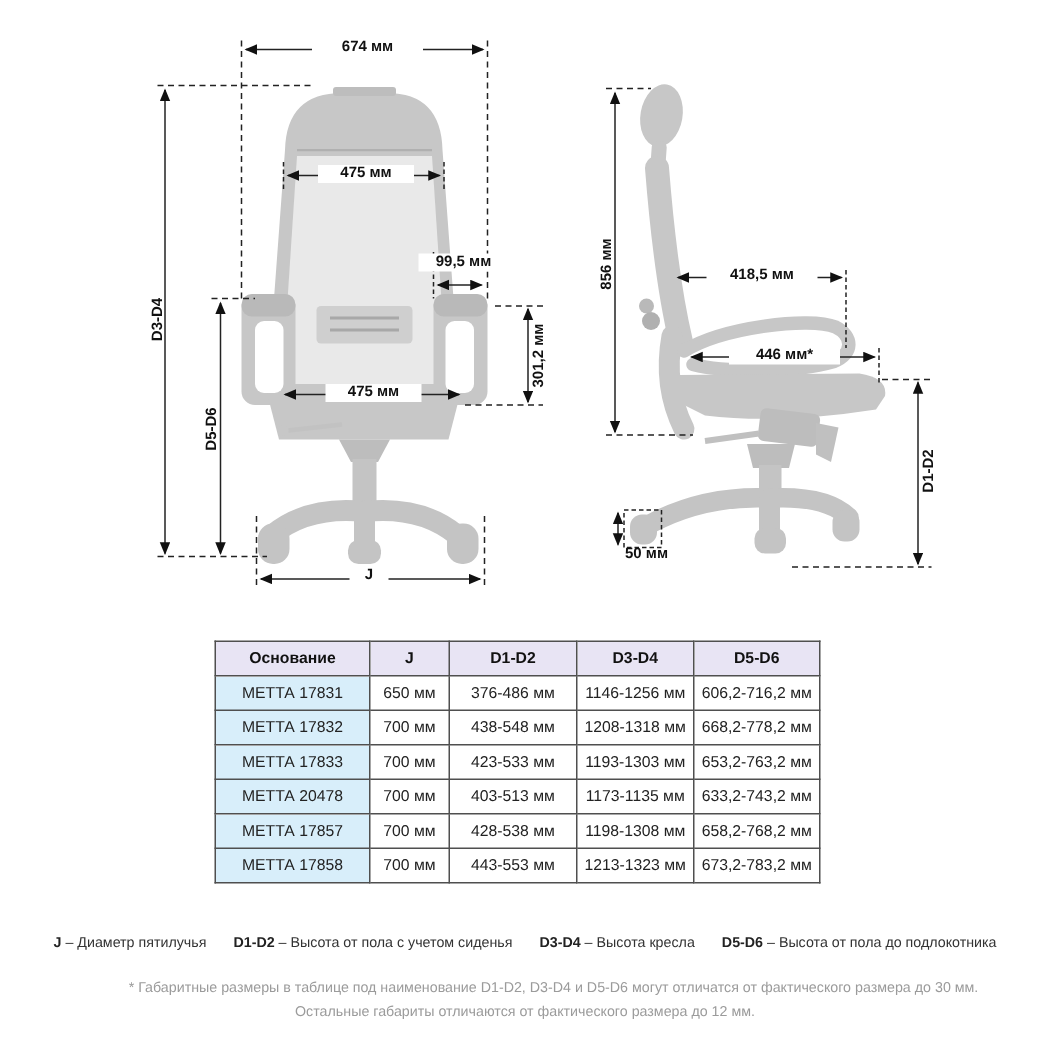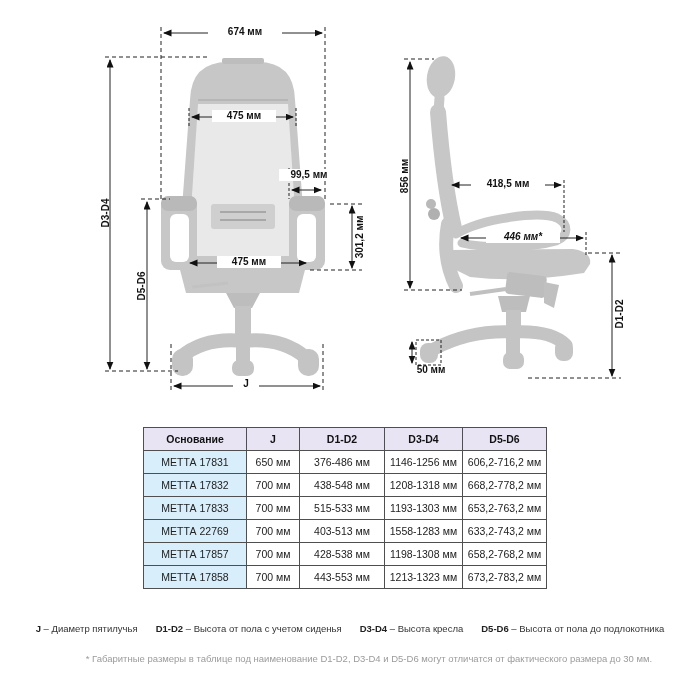--- a/index.html
+++ b/index.html
@@ -164,21 +164,21 @@
   <span class="dim-label" style="left:212px;top:110px;width:60px;">475 мм</span>
   <span class="dim-label" style="left:279px;top:169px;width:56px;">99,5 мм</span>
   <span class="dim-label rot" style="left:329px;top:231px;width:58px;">301,2 мм</span>
   <span class="dim-label" style="left:217px;top:256px;width:60px;">475 мм</span>
   <span class="dim-label rot nobg" style="left:74px;top:207px;width:60px;">D3-D4</span>
   <span class="dim-label rot nobg" style="left:110px;top:280px;width:60px;">D5-D6</span>
   <span class="dim-label" style="left:233px;top:378px;width:22px;">J</span>
 
   <span class="dim-label rot nobg" style="left:373px;top:170px;width:60px;">856 мм</span>
   <span class="dim-label" style="left:471px;top:178px;width:70px;">418,5 мм</span>
-  <span class="dim-label" style="left:486px;top:231px;width:70px;font-style:italic;">446 мм*</span>
+  <span class="dim-label" style="left:486px;top:231px;width:70px;">446 мм*</span>
   <span class="dim-label rot nobg" style="left:588px;top:308px;width:60px;">D1-D2</span>
   <span class="dim-label nobg" style="left:407px;top:364px;width:44px;">50 мм</span>
 
   <table class="spec-table">
     <colgroup>
       <col class="col-name">
         <col class="col-j">
         <col class="col-d12">
         <col class="col-d34">
         <col class="col-d56">
@@ -203,29 +203,29 @@
         <tr>
           <td>МЕТТА 17832</td>
           <td>700 мм</td>
           <td>438-548 мм</td>
           <td>1208-1318 мм</td>
           <td>668,2-778,2 мм</td>
         </tr>
         <tr>
           <td>МЕТТА 17833</td>
           <td>700 мм</td>
-          <td>515-533 мм</td>
+          <td>423-533 мм</td>
           <td>1193-1303 мм</td>
           <td>653,2-763,2 мм</td>
         </tr>
         <tr>
-          <td>МЕТТА 22769</td>
+          <td>МЕТТА 20478</td>
           <td>700 мм</td>
           <td>403-513 мм</td>
-          <td>1558-1283 мм</td>
+          <td>1173-1135 мм</td>
           <td>633,2-743,2 мм</td>
         </tr>
         <tr>
           <td>МЕТТА 17857</td>
           <td>700 мм</td>
           <td>428-538 мм</td>
           <td>1198-1308 мм</td>
           <td>658,2-768,2 мм</td>
         </tr>
         <tr>
@@ -239,14 +239,15 @@
   </table>
 
   <div class="legend" id="legend-row">
       <span class="item"><span class="code">J </span><span>– Диаметр пятилучья</span></span>
       <span class="item"><span class="code">D1-D2 </span><span>– Высота от пола с учетом сиденья</span></span>
       <span class="item"><span class="code">D3-D4 </span><span>– Высота кресла</span></span>
       <span class="item"><span class="code">D5-D6 </span><span>– Высота от пола до подлокотника</span></span>
     </div>
 
   <div class="footnote fn1">* Габаритные размеры в таблице под наименование D1-D2, D3-D4 и D5-D6 могут отличатся от фактического размера до 30 мм.</div>
+  <div class="footnote fn2">Остальные габариты отличаются от фактического размера до 12 мм.</div>
 
 </div>
 
 </body></html>

